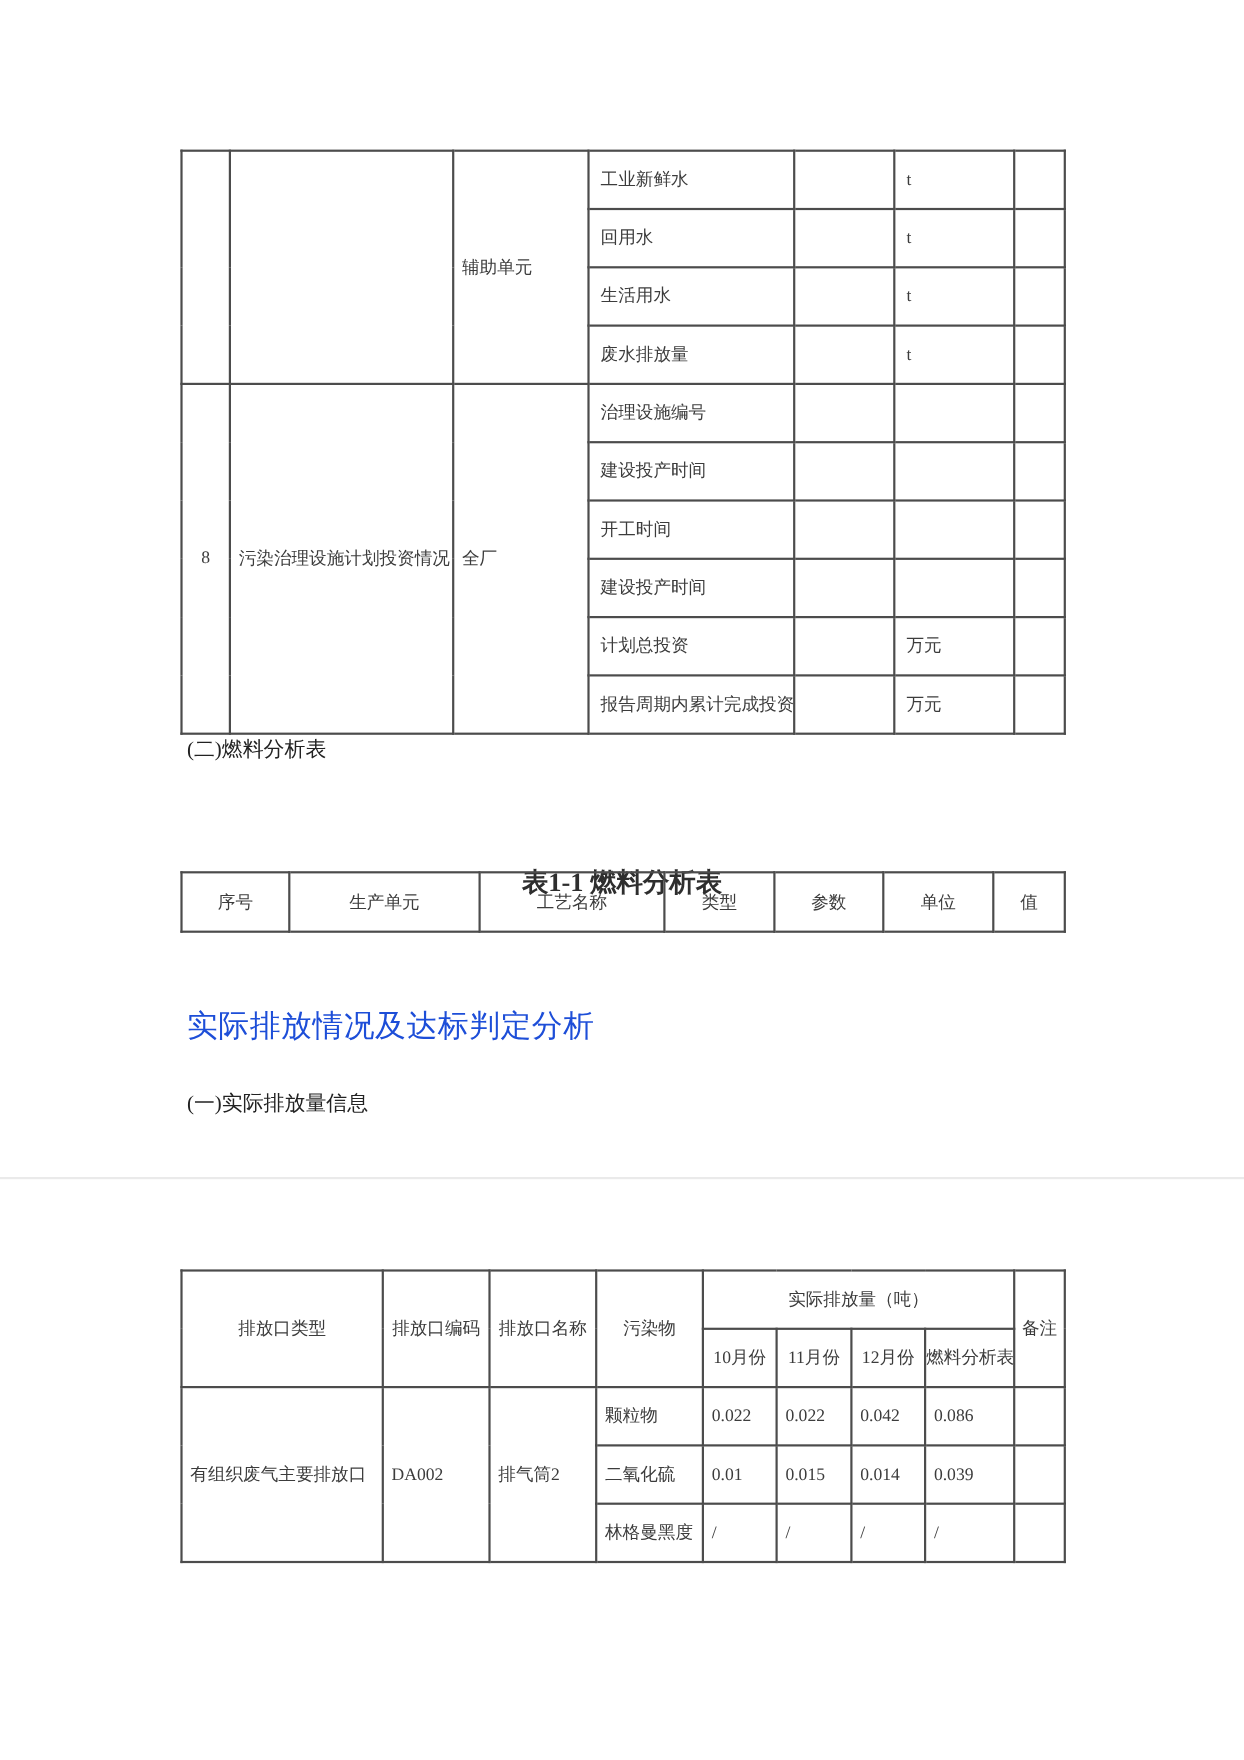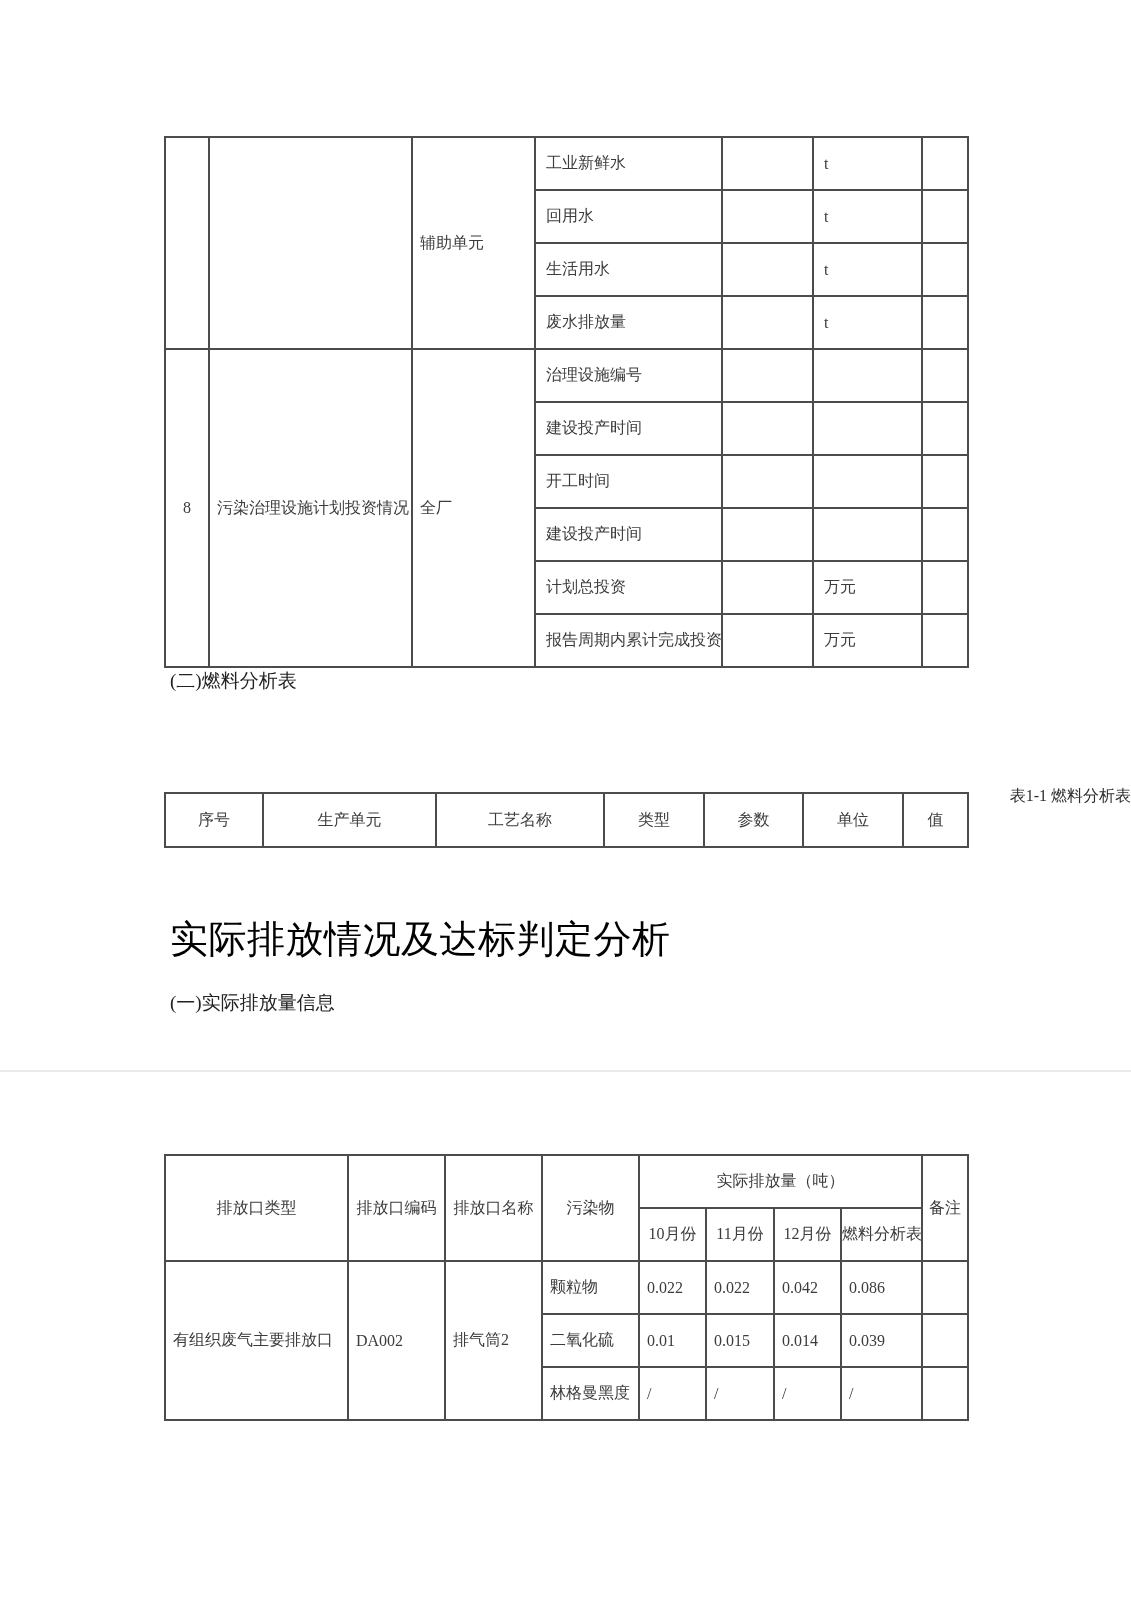--- a/index.html
+++ b/index.html
@@ -35,33 +35,34 @@
   .fuel tr { height:54px; }
   .emis tr { height:53px; }
   .h-section {
     position:absolute;
     font-size:19px;
     color:#222222;
     white-space:nowrap;
   }
   .h-main {
     position:absolute;
-    font-size:38px;
-    color:#000000;
+    font-size:28px;
+    color:#1d4ed8;
     letter-spacing:0.5px;
     white-space:nowrap;
   }
   .tbl-title {
     position:absolute;
     left:0;
     width:1131px;
-    text-align:right;
-    font-size:16px;
+    text-align:center;
+    font-size:24px;
     color:#2e2e2e;
     white-space:nowrap;
+    font-weight:bold;
   }
   .sep-line {
     position:absolute;
     left:0;
     width:1131px;
     height:2px;
     background:#eaeaea;
   }
 </style>
 </head>

